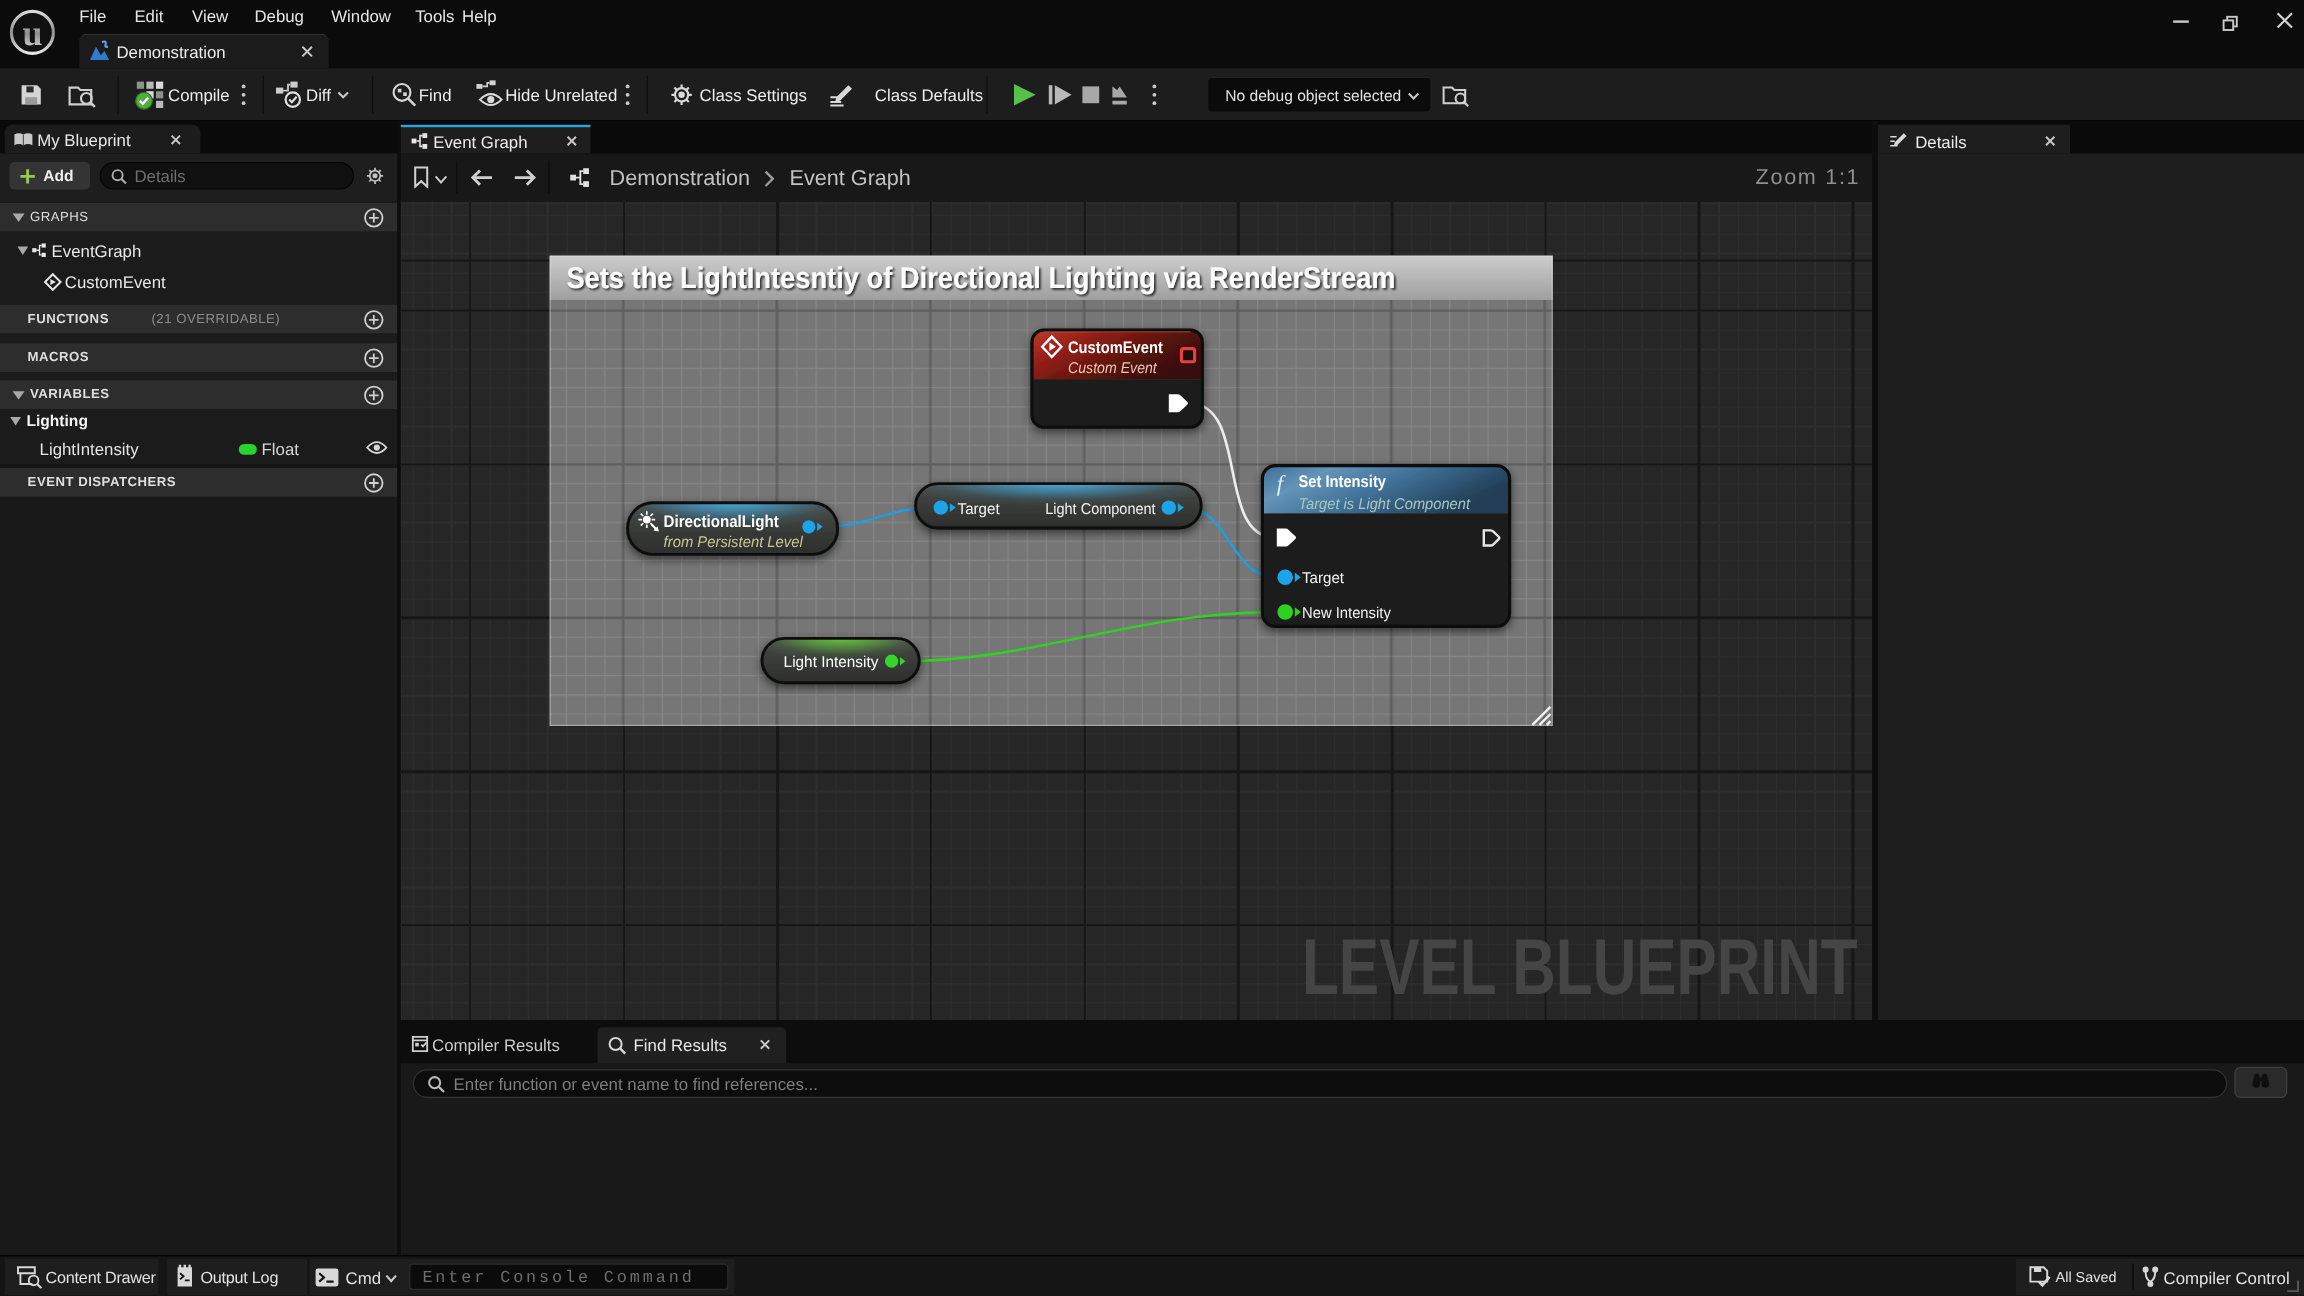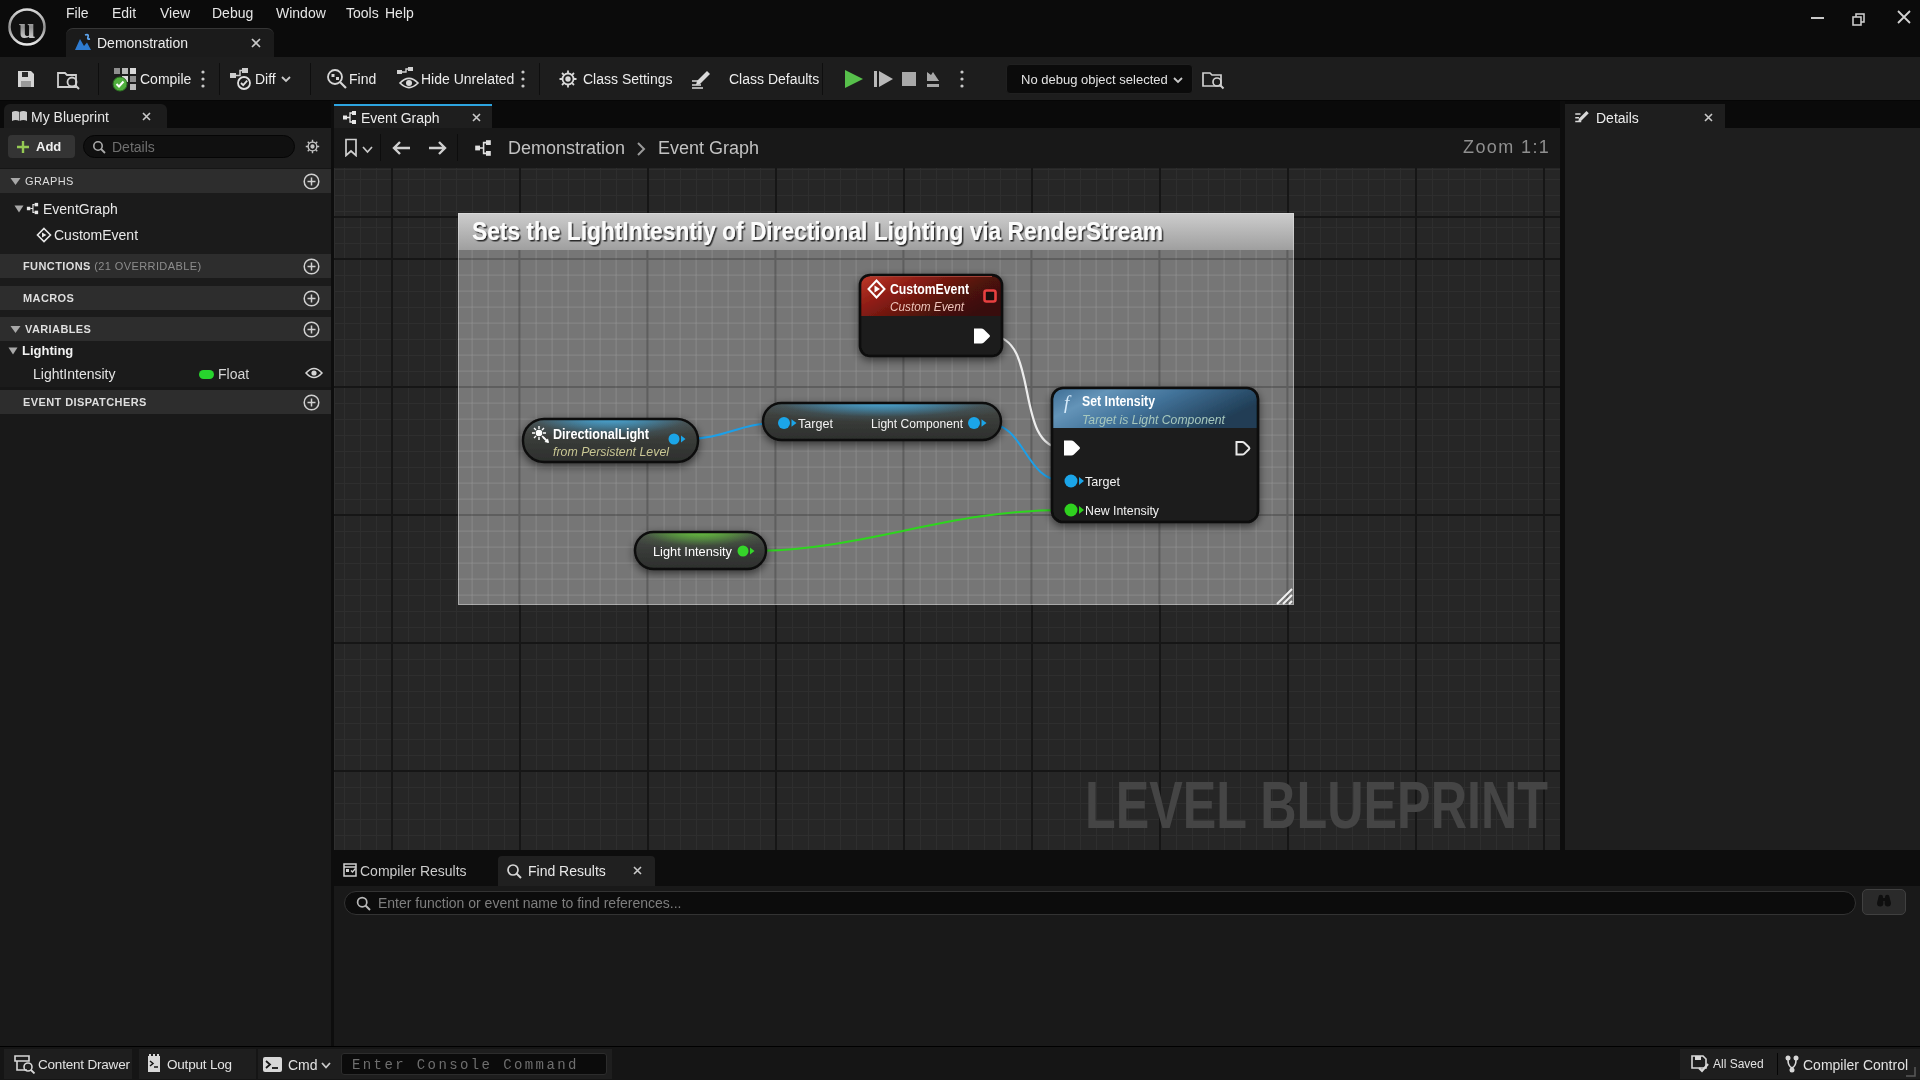--- a/index.html
+++ b/index.html
@@ -220,21 +220,21 @@
     <path d="M5,7.5 h3 v-4.5 h2 M8,7.5 v4.5 h2" stroke="#e8e8e8" stroke-width="1.3" fill="none"></path>
   </svg>
   <div class="a txt" style="left:43px;top:100px;font-size:14px;color:#e8e8e8;">EventGraph</div>
   <svg class="a" style="left:36px;top:126px;" width="16" height="16" viewBox="0 0 16 16">
     <path d="M8,1.5 L14.5,8 L8,14.5 L1.5,8 z" fill="none" stroke="#e8e8e8" stroke-width="1.6"></path>
     <path d="M6,5.5 L10.5,8 L6,10.5 z" fill="#e8e8e8"></path>
   </svg>
   <div class="a txt" style="left:54px;top:126px;font-size:14px;color:#e8e8e8;">CustomEvent</div>
 
   <div class="a" style="left:0;top:153px;width:331px;height:24px;background:#2d2d2d;"></div>
-  <div class="a txt" style="left:23px;top:159px;font-size:11px;font-weight:bold;letter-spacing:0.4px;color:#dedede;">FUNCTIONS <span style="color:#8d8d8d;font-weight:normal;">(21 OVERRIDABLE)</span></div>
+  <div class="a txt" style="left:23px;top:159px;font-size:11px;font-weight:bold;letter-spacing:0.4px;color:#dedede;">FUNCTIONS <span style="color:#8d8d8d;font-weight:normal;margin-left:32px;">(21 OVERRIDABLE)</span></div>
   <svg class="a" style="left:303px;top:157px;" width="17" height="17" viewBox="0 0 17 17">
       <circle cx="8.5" cy="8.5" r="7.3" fill="none" stroke="#d0d0d0" stroke-width="1.5"></circle>
       <path d="M8.5,4.5 v8 M4.5,8.5 h8" stroke="#d0d0d0" stroke-width="1.5"></path>
     </svg>
   <div class="a" style="left:0;top:177px;width:331px;height:8px;background:#1b1b1b;"></div>
 
   <div class="a" style="left:0;top:185px;width:331px;height:24px;background:#2d2d2d;"></div>
   <div class="a txt" style="left:23px;top:191px;font-size:11px;font-weight:bold;letter-spacing:0.4px;color:#dedede;">MACROS</div>
   <svg class="a" style="left:303px;top:189px;" width="17" height="17" viewBox="0 0 17 17">
       <circle cx="8.5" cy="8.5" r="7.3" fill="none" stroke="#d0d0d0" stroke-width="1.5"></circle>

